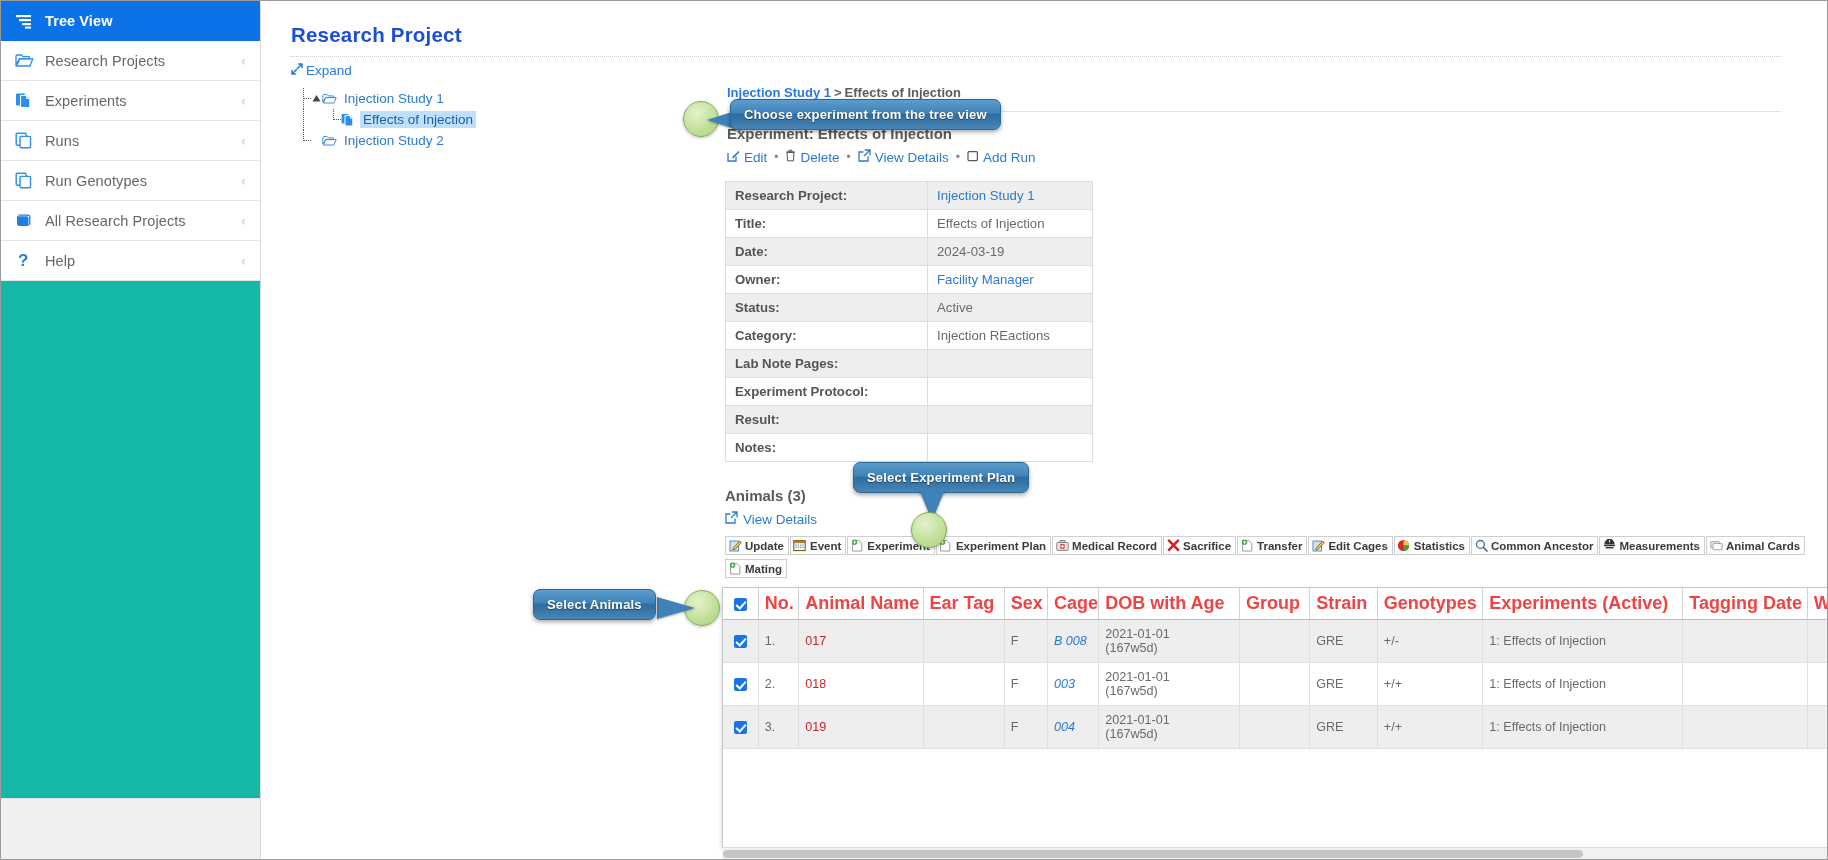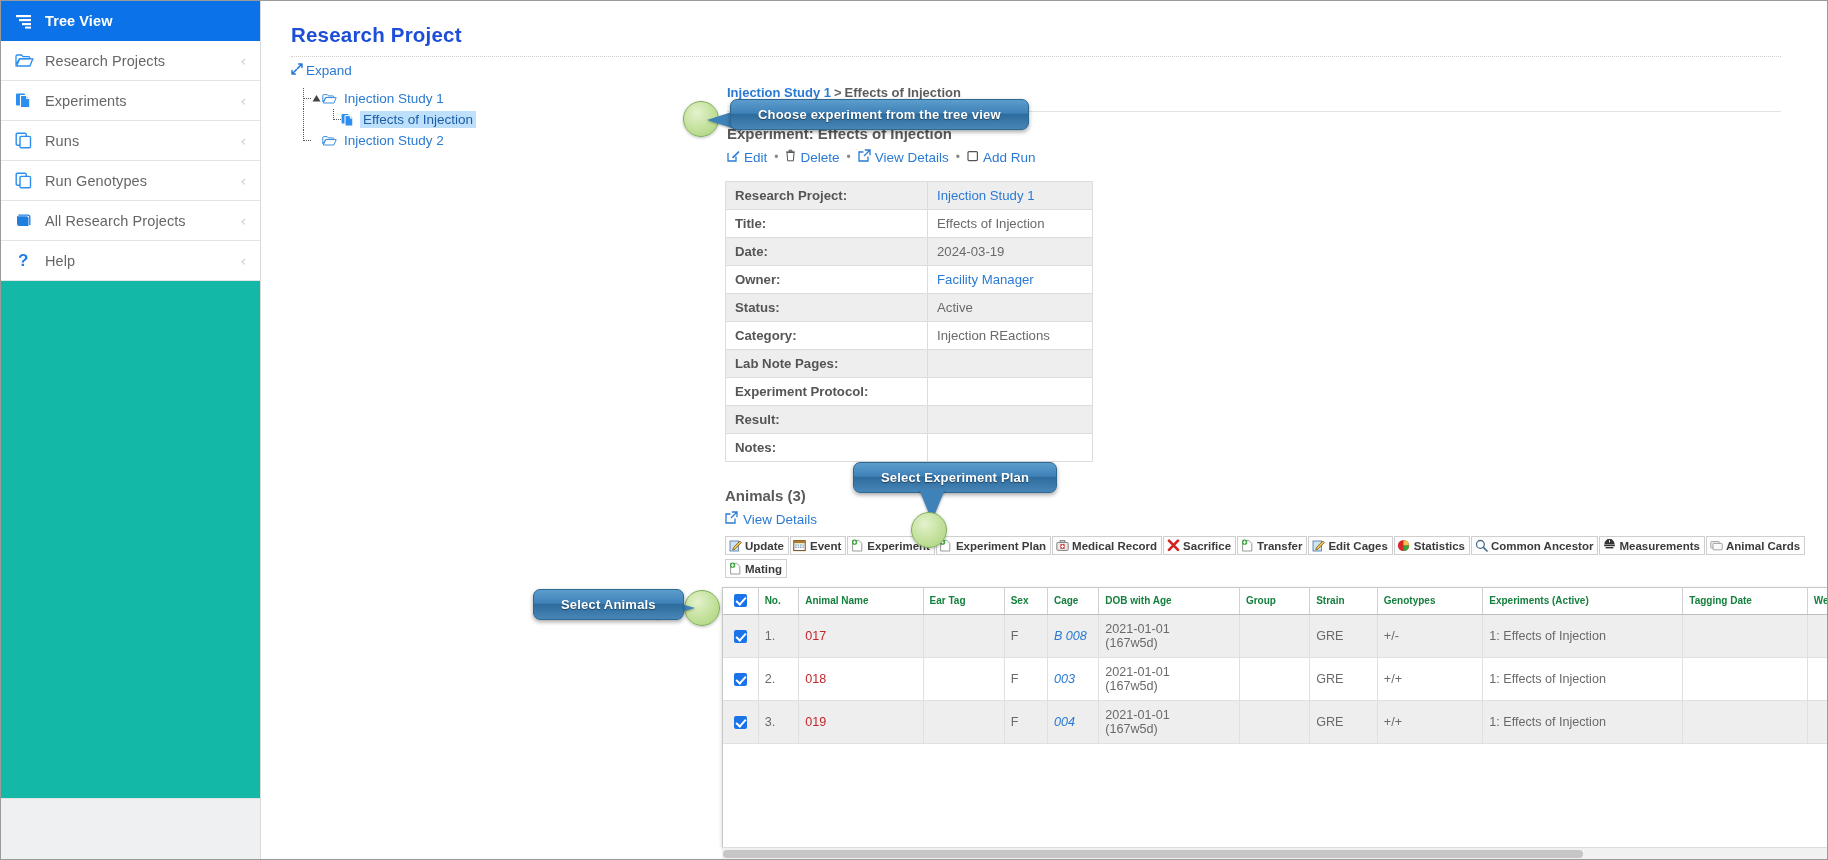--- a/index.html
+++ b/index.html
@@ -239,23 +239,23 @@
   #grid {
     border-collapse: collapse;
     font-size: 12.6px;
     width: 1220px;
     table-layout: fixed;
   }
   #grid th {
     background: #ffffff;
     border-right: 1px solid #d2d2d2;
     border-bottom: 1px solid #bdbdbd;
-    color: #15803d;
+    color: #ef4444;
     font-weight: bold;
-    font-size: 10px;
+    font-size: 18px;
     padding: 5px 6px;
     text-align: left;
     white-space: nowrap;
     height: 26px;
   }
   #grid td {
     border-right: 1px solid #e0e0e0;
     border-bottom: 1px solid #e0e0e0;
     padding: 7px 6px;
     color: #6a6a6a;
@@ -307,21 +307,21 @@
     background: #c6c6c6; border-radius: 4px;
   }
 
   
   .callout { position: absolute; }
   .bubble {
     position: relative;
     background: linear-gradient(to bottom, #5d9dcd 0%, #3f82b8 45%, #2e6c9e 50%, #4786b6 100%);
     color: #ffffff;
     font-size: 13px; font-weight: bold;
-    padding: 7px 27px;
+    padding: 7px 13px;
     border-radius: 7px;
     border: 1px solid #2c6891;
     box-shadow: 0 2px 4px rgba(0,0,0,.35);
     white-space: nowrap;
     letter-spacing: .2px;
     text-shadow: 0 1px 1px rgba(0,0,0,.45);
   }
   .dot {
     position: absolute;
     width: 36px; height: 36px;

